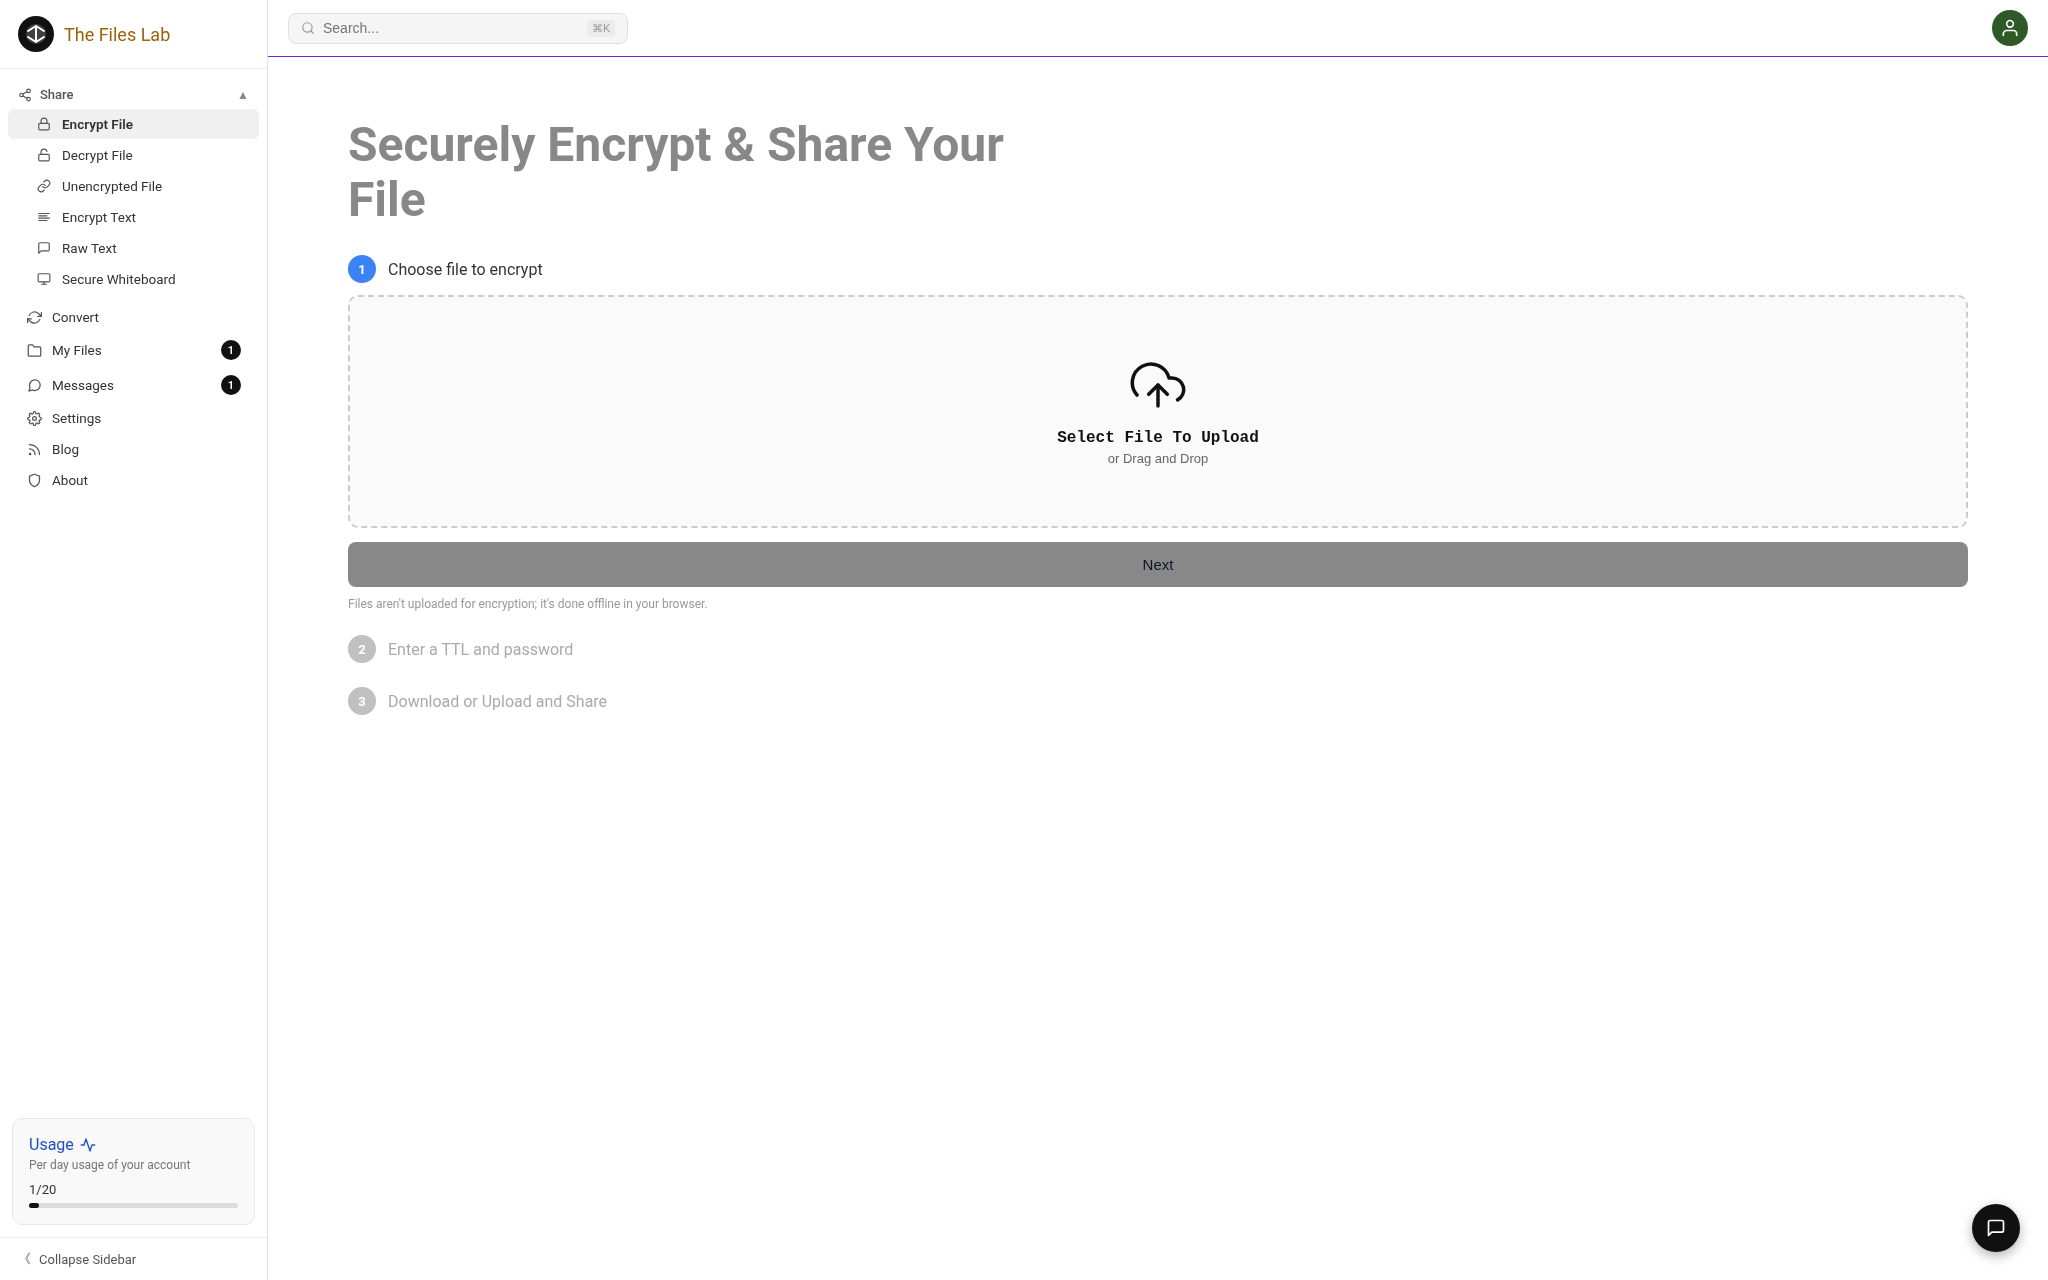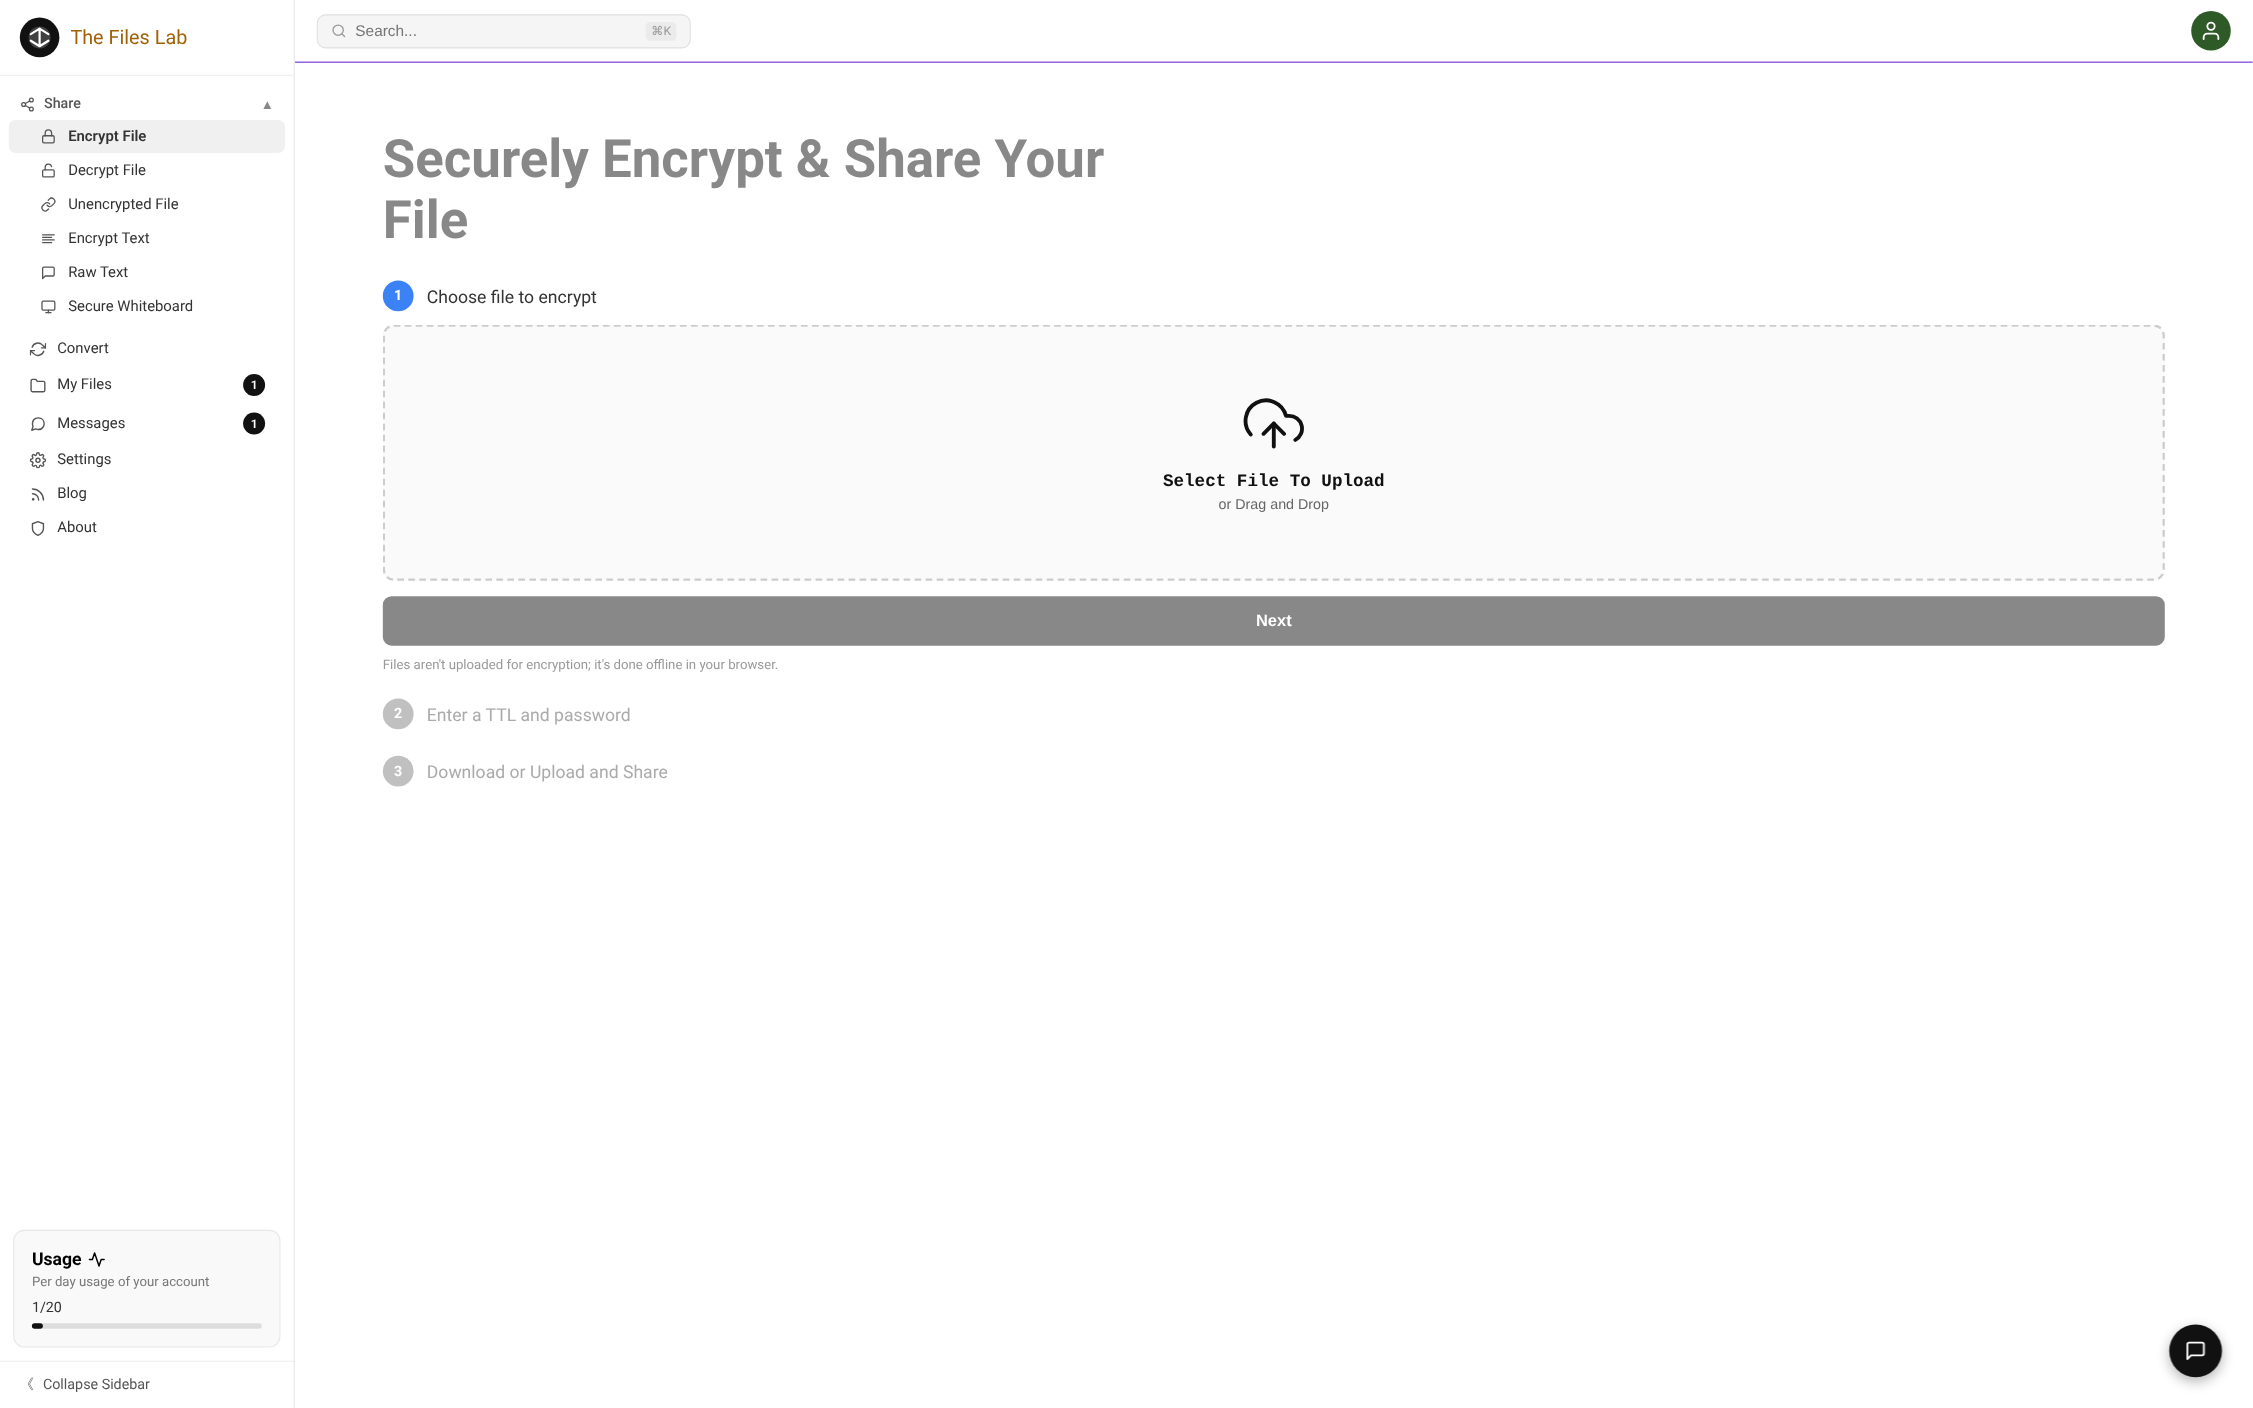--- a/index.html
+++ b/index.html
@@ -123,22 +123,22 @@
       border: 1px solid #e8e8e8;
       border-radius: 10px;
       padding: 16px;
     }
 
     .usage-title {
       display: flex;
       align-items: center;
       gap: 6px;
       font-size: 16px;
-      font-weight: 700;
-      color: #000000;
+      font-weight: 400;
+      color: #1d4ed8;
       margin-bottom: 4px;
     }
 
     .usage-subtitle {
       font-size: 12px;
       color: #777;
       margin-bottom: 10px;
     }
 
     .usage-count {
@@ -312,26 +312,26 @@
 
     .upload-secondary-text {
       font-size: 13px;
       color: #666;
       font-family: Liberation Sans, sans-serif;
     }
 
     .next-btn {
       width: 100%;
       background: #888;
-      color: #ffffff;
+      color: #0f172a;
       border: none;
       border-radius: 8px;
       padding: 14px;
       font-size: 15px;
-      font-weight: 700;
+      font-weight: 400;
       cursor: pointer;
       margin-bottom: 10px;
     }
 
     .upload-note {
       font-size: 12px;
       color: #999;
       text-align: left;
     }
 

